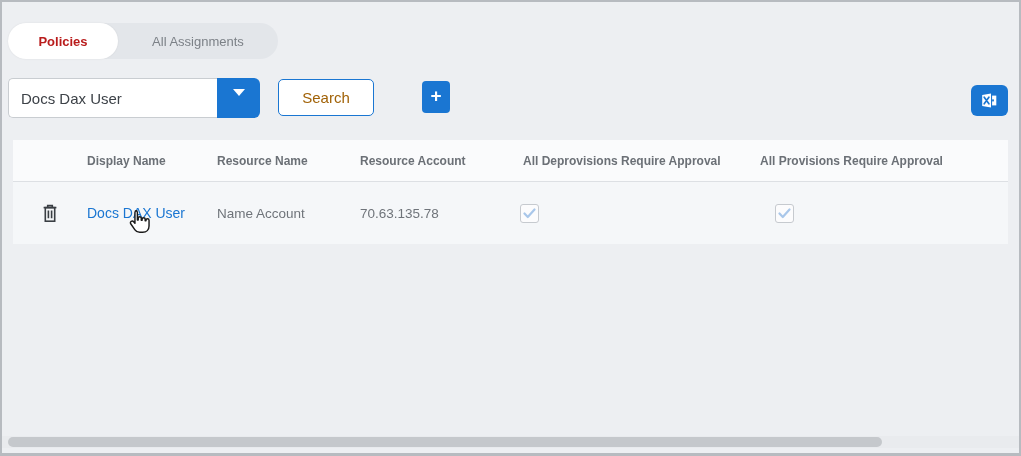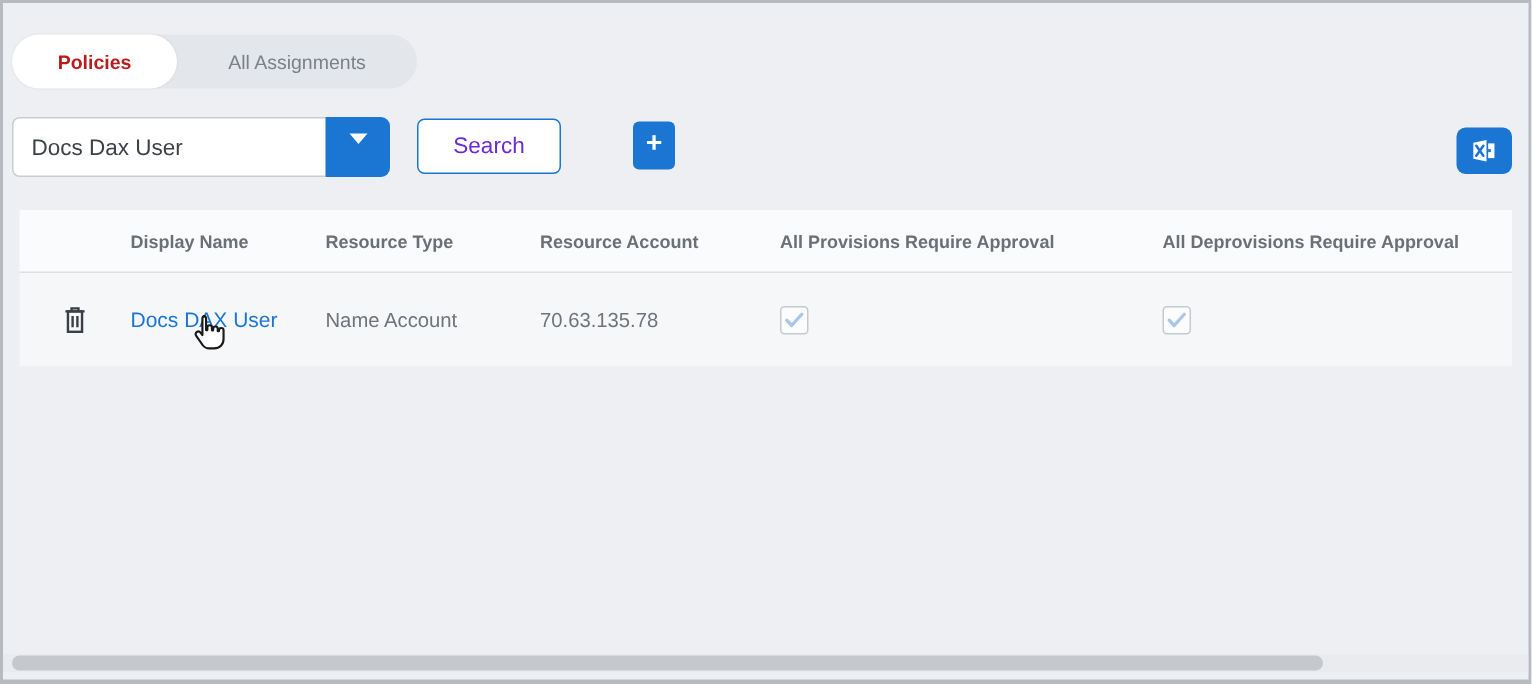--- a/index.html
+++ b/index.html
@@ -54,21 +54,21 @@
   .caret-down{
     width:0; height:0;
     border-left:6px solid transparent;
     border-right:6px solid transparent;
     border-top:7px solid #ffffff;
   }
   .search-btn{
     position:absolute; left:276px; top:77px;
     width:96px; height:37px;
     background:#ffffff; border:1px solid #1a76d2; border-radius:5px;
-    color:#6d28d9; font-size:15px;
+    color:#a16207; font-size:15px;
     font-family:"Liberation Sans", sans-serif;
     cursor:pointer;
   }
   .add-btn{
     position:absolute; left:420px; top:79px;
     width:28px; height:32px;
     background:#1a76d2; border:none; border-radius:4px;
     color:#ffffff; font-size:19px; font-weight:700; line-height:1;
     display:flex; align-items:flex-start; justify-content:center;
     padding-top:5px; cursor:pointer;
@@ -174,24 +174,24 @@
         <rect x="13.1" y="4.6" width="4.2" height="9.8" fill="#ffffff"></rect>
         <rect x="13.1" y="8.4" width="1.8" height="2.0" fill="#1a76d2"></rect>
       </svg>
     </span>
   </button>
 
   <div class="table">
     <div class="thead">
       <div class="th col-actions"></div>
       <div class="th col-display">Display Name</div>
-      <div class="th col-rtype">Resource Type</div>
+      <div class="th col-rtype">Resource Name</div>
       <div class="th col-rsystem">Resource Account</div>
+      <div class="th col-deprov">All Deprovisions Require Approval</div>
       <div class="th col-prov">All Provisions Require Approval</div>
-      <div class="th col-deprov">All Deprovisions Require Approval</div>
     </div>
 
     <div class="trow">
       <div class="td col-actions">
         <button class="trash-btn">
           <span style="display:flex;">
             <svg width="18" height="19" viewBox="0 0 18 19" fill="none" stroke="#3a3f44" stroke-width="1.6">
               <path d="M6.7 3.2 V1.6 H11.3 V3.2"></path>
               <path d="M2.6 3.6 H15.4"></path>
               <rect x="4.3" y="3.6" width="9.4" height="13.6"></rect>

